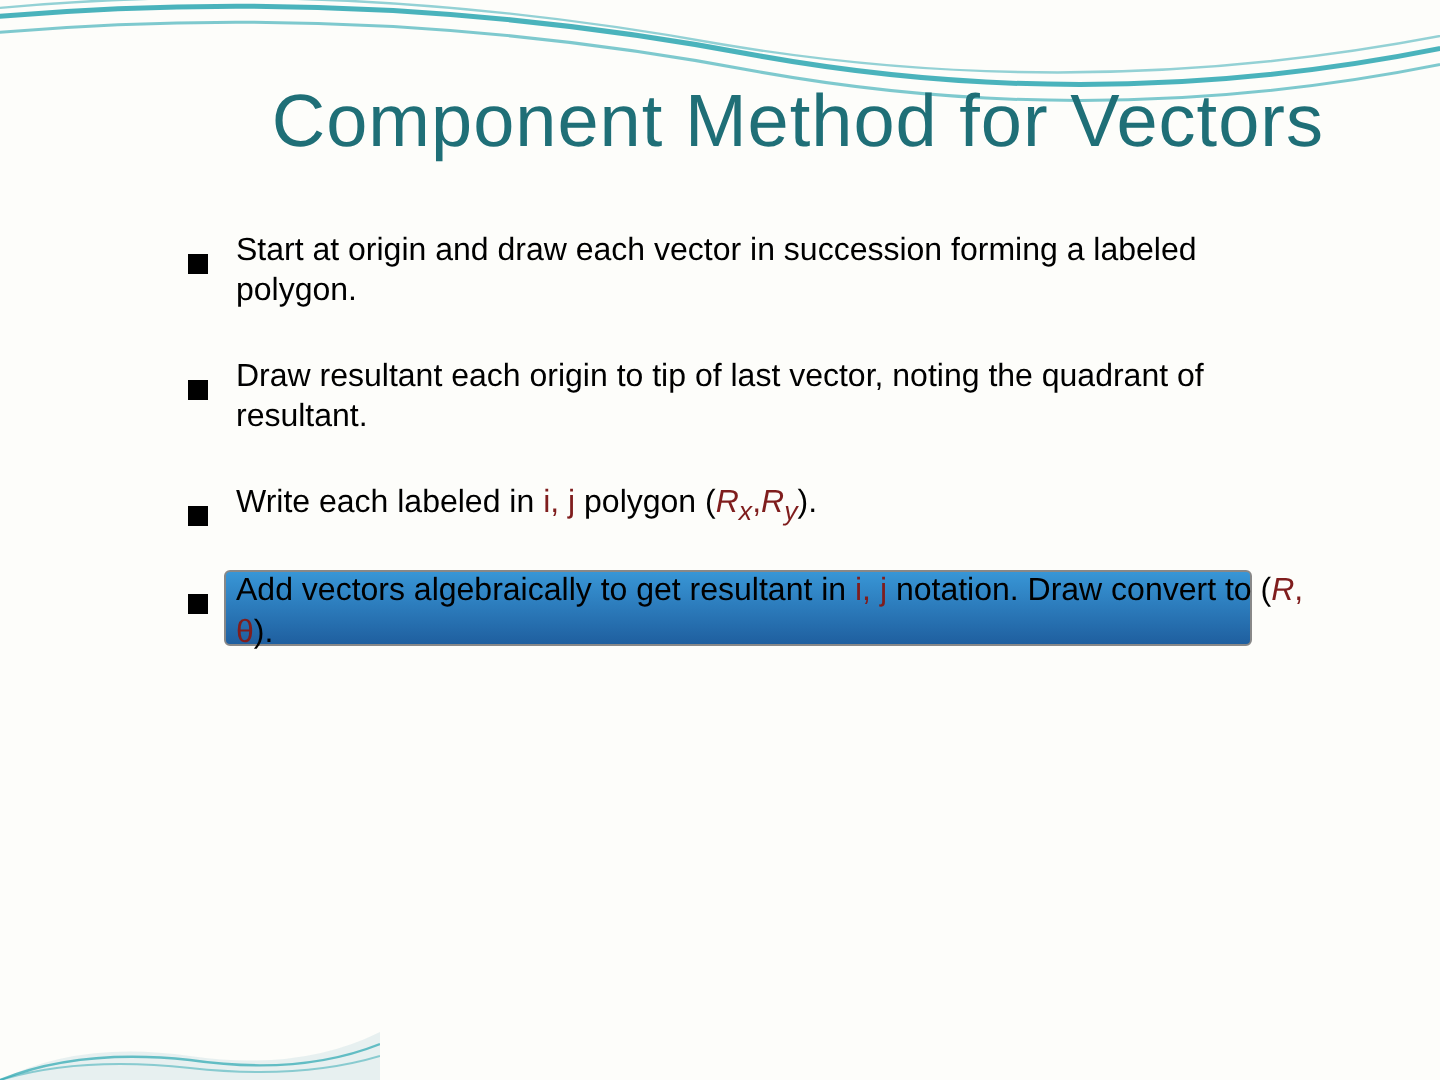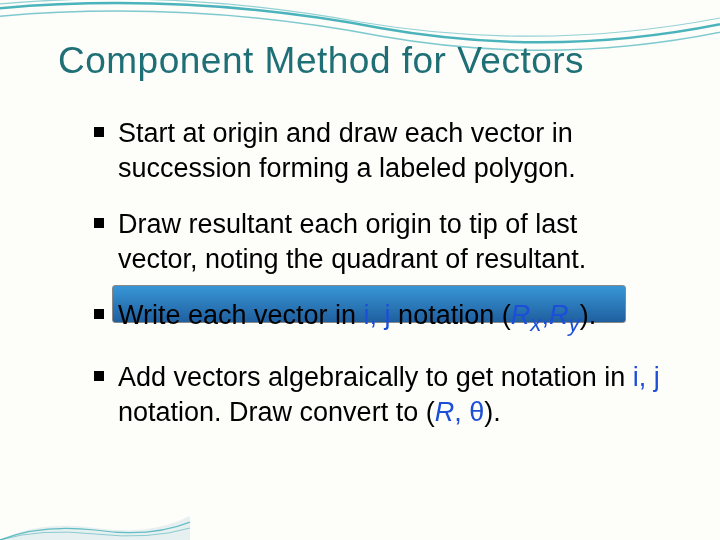--- a/index.html
+++ b/index.html
@@ -17,47 +17,47 @@
   }
   .content {
     position: relative;
     padding: 40px 58px 0 58px;
   }
   .title {
     font-size: 37px;
     font-weight: 400;
     color: #1f6f77;
     letter-spacing: 0.5px;
-    text-align: left;
+    text-align: right;
     margin-bottom: 34px;
     font-family: "Calibri Light", "Segoe UI Light", sans-serif;
   }
   ul.bullets {
     list-style: none;
     padding-left: 36px;
   }
   ul.bullets > li {
     position: relative;
-    font-size: 27px;
+    font-size: 16px;
     line-height: 1.28;
     color: #000;
     margin-bottom: 22px;
     padding-left: 24px;
     font-family: Tahoma, Verdana, sans-serif;
   }
   ul.bullets > li::before {
     content: "";
     position: absolute;
     left: 0;
     top: 11px;
     width: 10px;
     height: 10px;
     background: #000;
   }
-  .red { color: #1d4ed8; margin-top: 33px; }
+  .red { color: #7f1d1d; margin-top: 33px; }
   .ital { font-style: italic; }
   .highlight-float {
     position: absolute;
     background: linear-gradient(180deg, #3896d6 0%, #1f5f9f 100%);
     border: 1px solid #888;
     border-radius: 3px;
     z-index: -1;
   }
   .hl1 {
     left: 112px;
@@ -92,25 +92,25 @@
 
     <li>
       <span>Start at origin and draw each vector in succession forming a labeled polygon.</span>
     </li>
 
     <li>
       <span>Draw resultant each origin to tip of last vector, noting the quadrant of resultant.</span>
     </li>
 
     <li>
-      <span>Write each vector in </span><span class="red">i, j</span><span> notation (</span><span class="red ital">R</span><sub class="red ital">x</sub><span class="red">,</span><span class="red ital">R</span><sub class="red ital">y</sub><span>).</span>
+      <span>Write each labeled in </span><span class="red">i, j</span><span> polygon (</span><span class="red ital">R</span><sub class="red ital">x</sub><span class="red">,</span><span class="red ital">R</span><sub class="red ital">y</sub><span>).</span>
     </li>
 
     <li>
-      <span>Add vectors algebraically to get notation in </span><span class="red">i, j</span><span> notation. Draw convert to (</span><span class="red ital">R</span><span class="red">, </span><span class="red">θ</span><span>).</span>
+      <span>Add vectors algebraically to get resultant in </span><span class="red">i, j</span><span> notation. Draw convert to (</span><span class="red ital">R</span><span class="red">, </span><span class="red">θ</span><span>).</span>
     </li>
 
   </ul>
 </div>
 
 <svg class="footer-deco" viewBox="0 0 190 42">
   <path d="M 0 42 Q 40 22 95 30 Q 150 38 190 18 L 190 42 Z" fill="#d9e8ea" opacity="0.6"></path>
   <path d="M 0 42 Q 40 26 95 32 Q 150 40 190 24" stroke="#2aa6b0" stroke-width="1.2" fill="none" opacity="0.7"></path>
   <path d="M 0 42 Q 40 30 95 36 Q 150 42 190 30" stroke="#2aa6b0" stroke-width="1" fill="none" opacity="0.5"></path>
 </svg>

